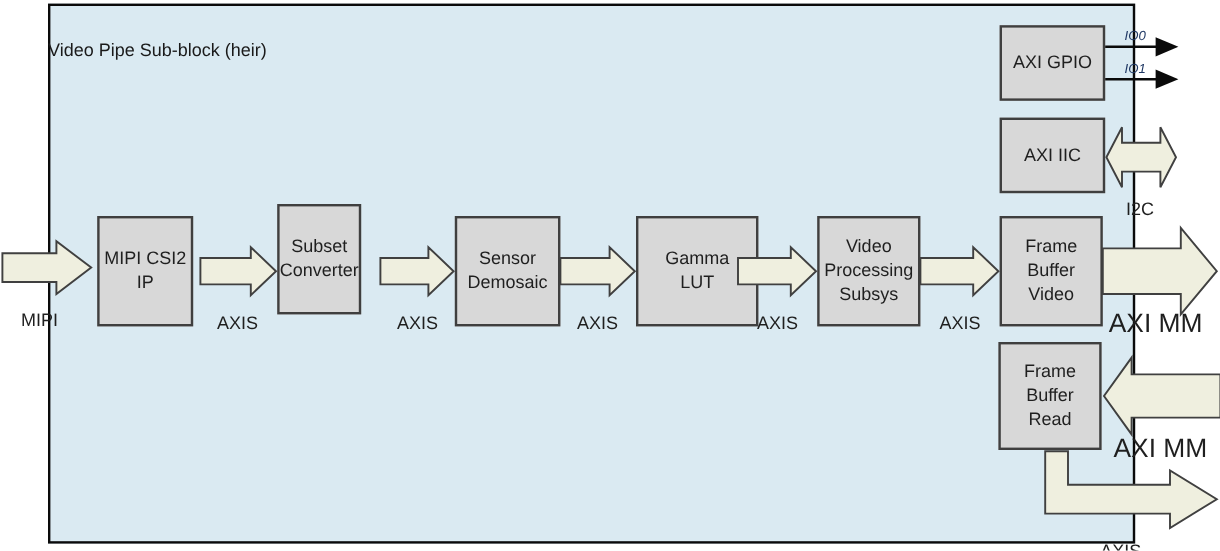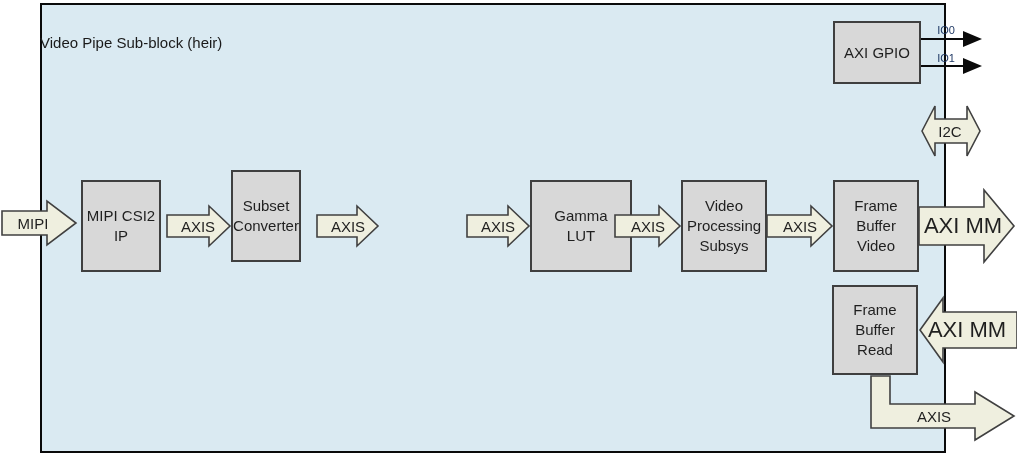--- a/index.html
+++ b/index.html
@@ -19,62 +19,69 @@
     position:absolute;box-sizing:border-box;background:#d8d8d8;border:2px solid #3f3f3f;
     display:flex;flex-direction:column;align-items:center;justify-content:center;
     font-size:15px;line-height:20px;text-align:right;color:#1f1f1f;
   }
   .arrows-layer{position:absolute;left:0;top:0;width:1017px;height:459px;pointer-events:none;}
   .flow-arrow{stroke:#404040;stroke-width:1.6;stroke-linejoin:miter;}
   .signal-line{stroke:#0a0a0a;stroke-width:2;}
   .signal-head{fill:#0a0a0a;stroke:none;}
   .arrow-label{
     position:absolute;transform:translate(-50%,-50%);white-space:nowrap;
-    font-size:15px;color:#1f1f1f;
+    font-size:15px;color:#1f1f1f;margin-top:44px;
   }
   .arrow-label.big{font-size:22px;}
   .io-label{
     position:absolute;transform:translate(-50%,-50%);white-space:nowrap;
-    font-size:11px;color:#1f3864;
+    font-size:11px;color:#1f3864;font-style:italic;
   }
 </style>
 </head>
 <body>
 
 <div id="canvas">
 
   <div class="big-box"></div>
 
   <div class="title">Video Pipe Sub-block (heir)</div>
 
   <div class="block" style="left:81px;top:180px;width:80px;height:92px">
     <span>MIPI CSI2</span>
     <span>IP</span>
   </div>
   <div class="block" style="left:231px;top:170px;width:70px;height:92px">
     <span>Subset</span>
     <span>Converter</span>
   </div>
+  <div class="block" style="left:379px;top:180px;width:88px;height:92px">
+    <span>Sensor</span>
+    <span>Demosaic</span>
+  </div>
   <div class="block" style="left:530px;top:180px;width:102px;height:92px">
     <span>Gamma</span>
     <span>LUT</span>
   </div>
   <div class="block" style="left:681px;top:180px;width:86px;height:92px">
     <span>Video</span>
     <span>Processing</span>
     <span>Subsys</span>
   </div>
   <div class="block" style="left:833px;top:180px;width:86px;height:92px">
     <span>Frame</span>
     <span>Buffer</span>
     <span>Video</span>
   </div>
 
   <div class="block" style="left:833px;top:21px;width:88px;height:63px">
     <span>AXI GPIO</span>
+  </div>
+  <div class="block" style="left:833px;top:98px;width:88px;height:63px">
+    <span>AXI IIC</span>
   </div>
   <div class="block" style="left:832px;top:285px;width:86px;height:90px">
     <span>Frame</span>
     <span>Buffer</span>
     <span>Read</span>
   </div>
 
   <svg class="arrows-layer" viewBox="0 0 1017 459">
     <polygon class="flow-arrow" points="2,211 47,211 47,201 76,223 47,245 47,235 2,235" fill="#efefdf"></polygon>
     <polygon class="flow-arrow" points="167,215 209,215 209,206 230,226 209,246 209,237 167,237" fill="#efefdf"></polygon>

